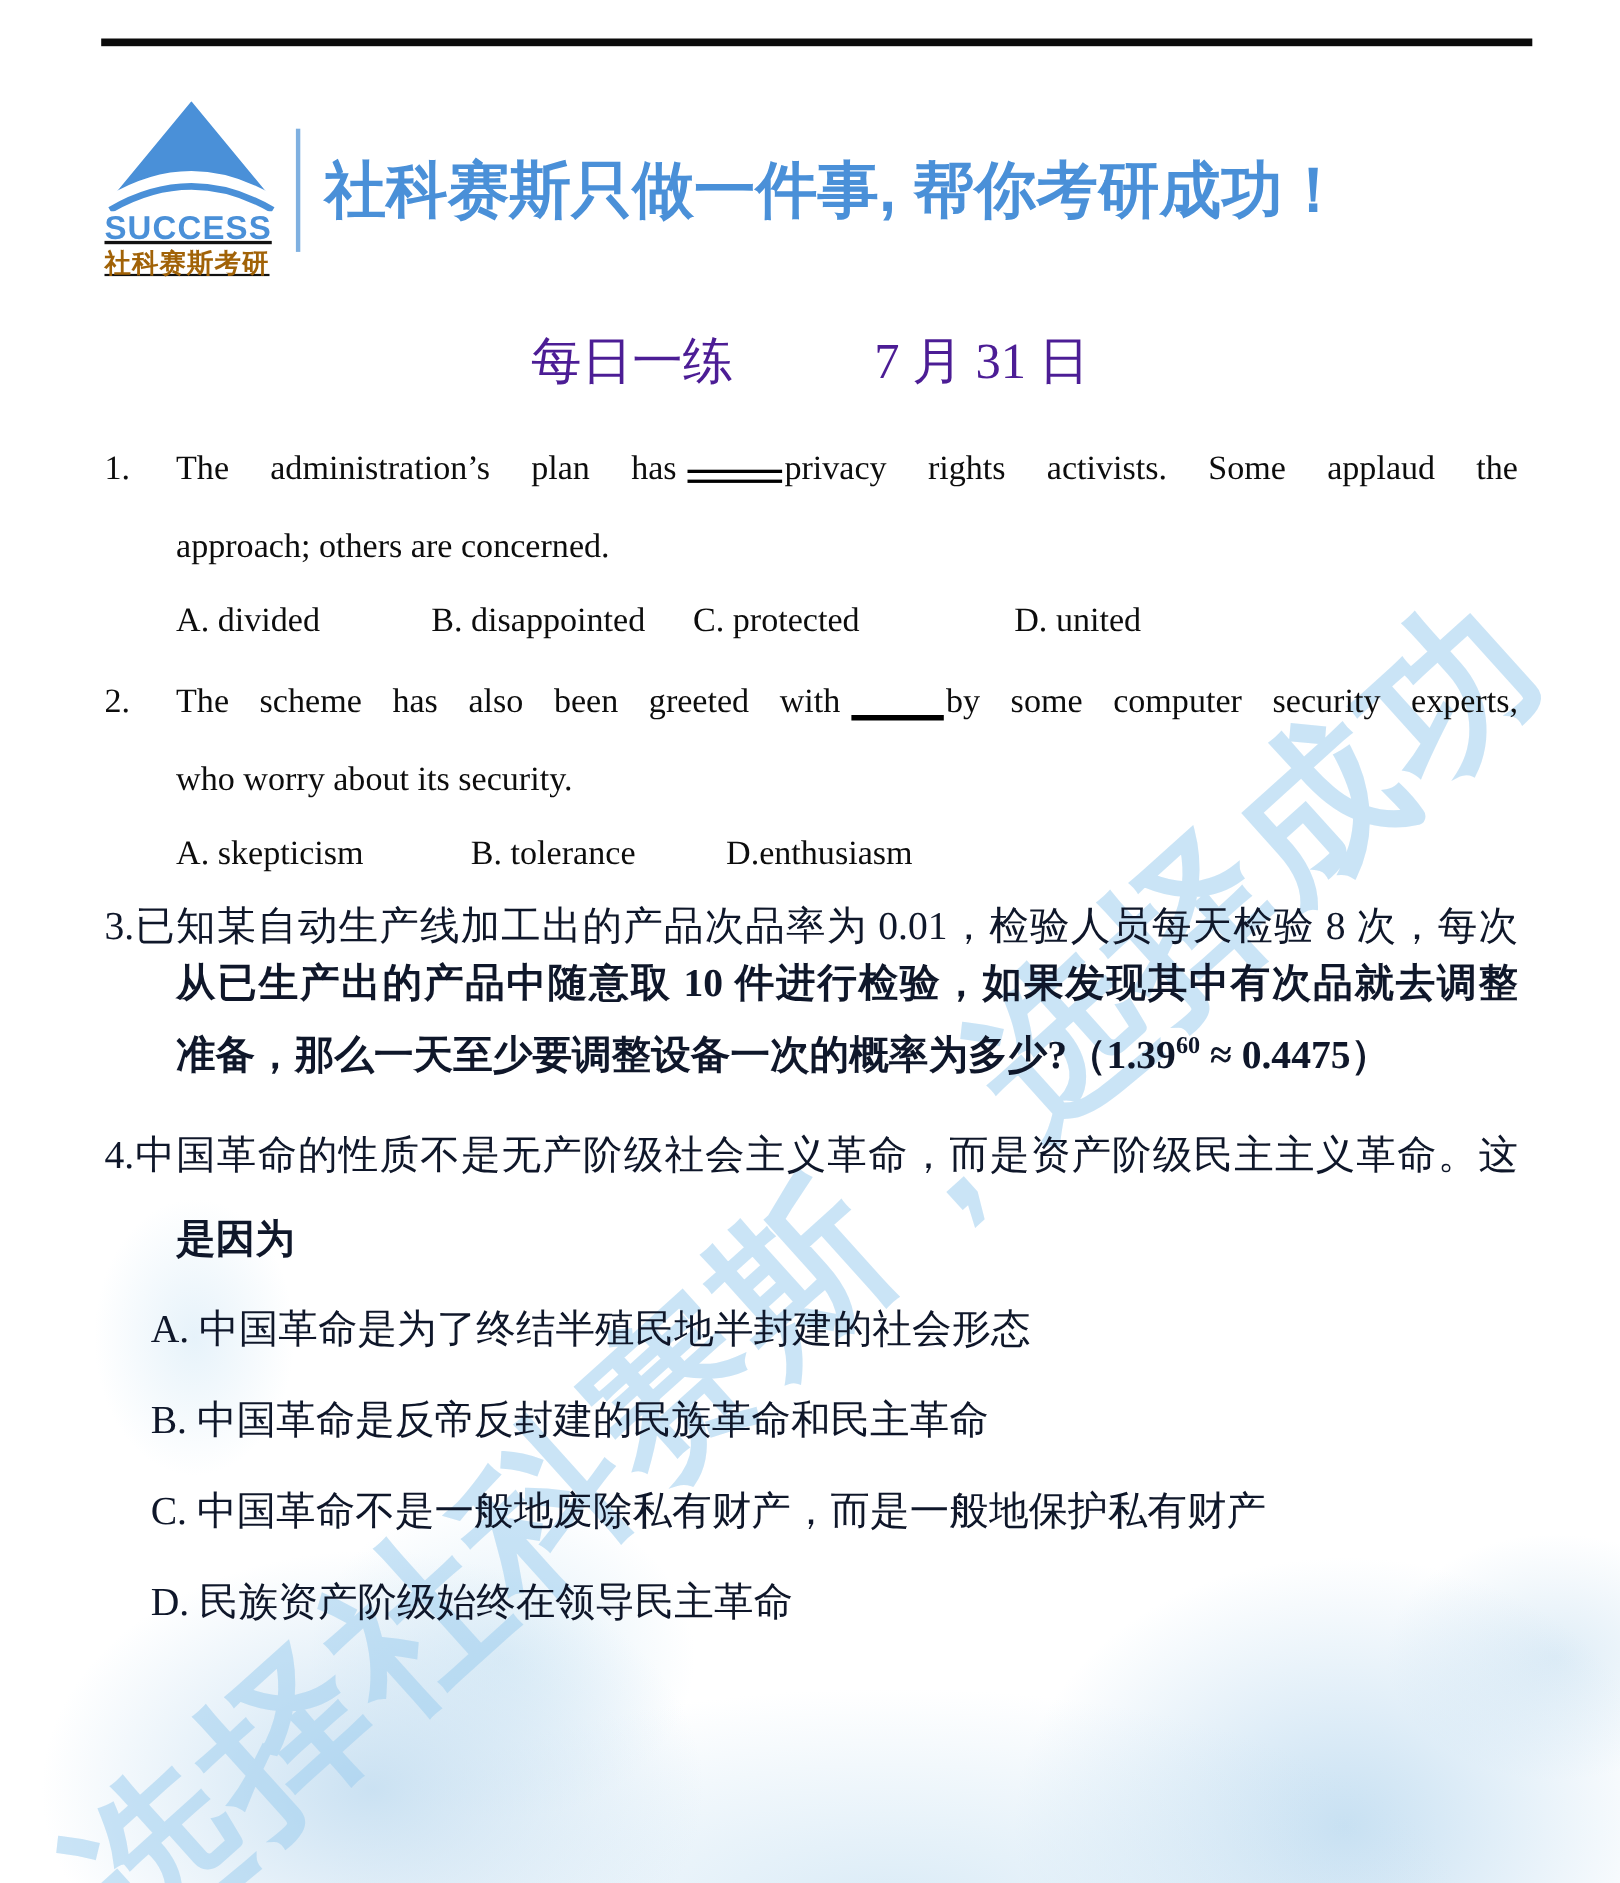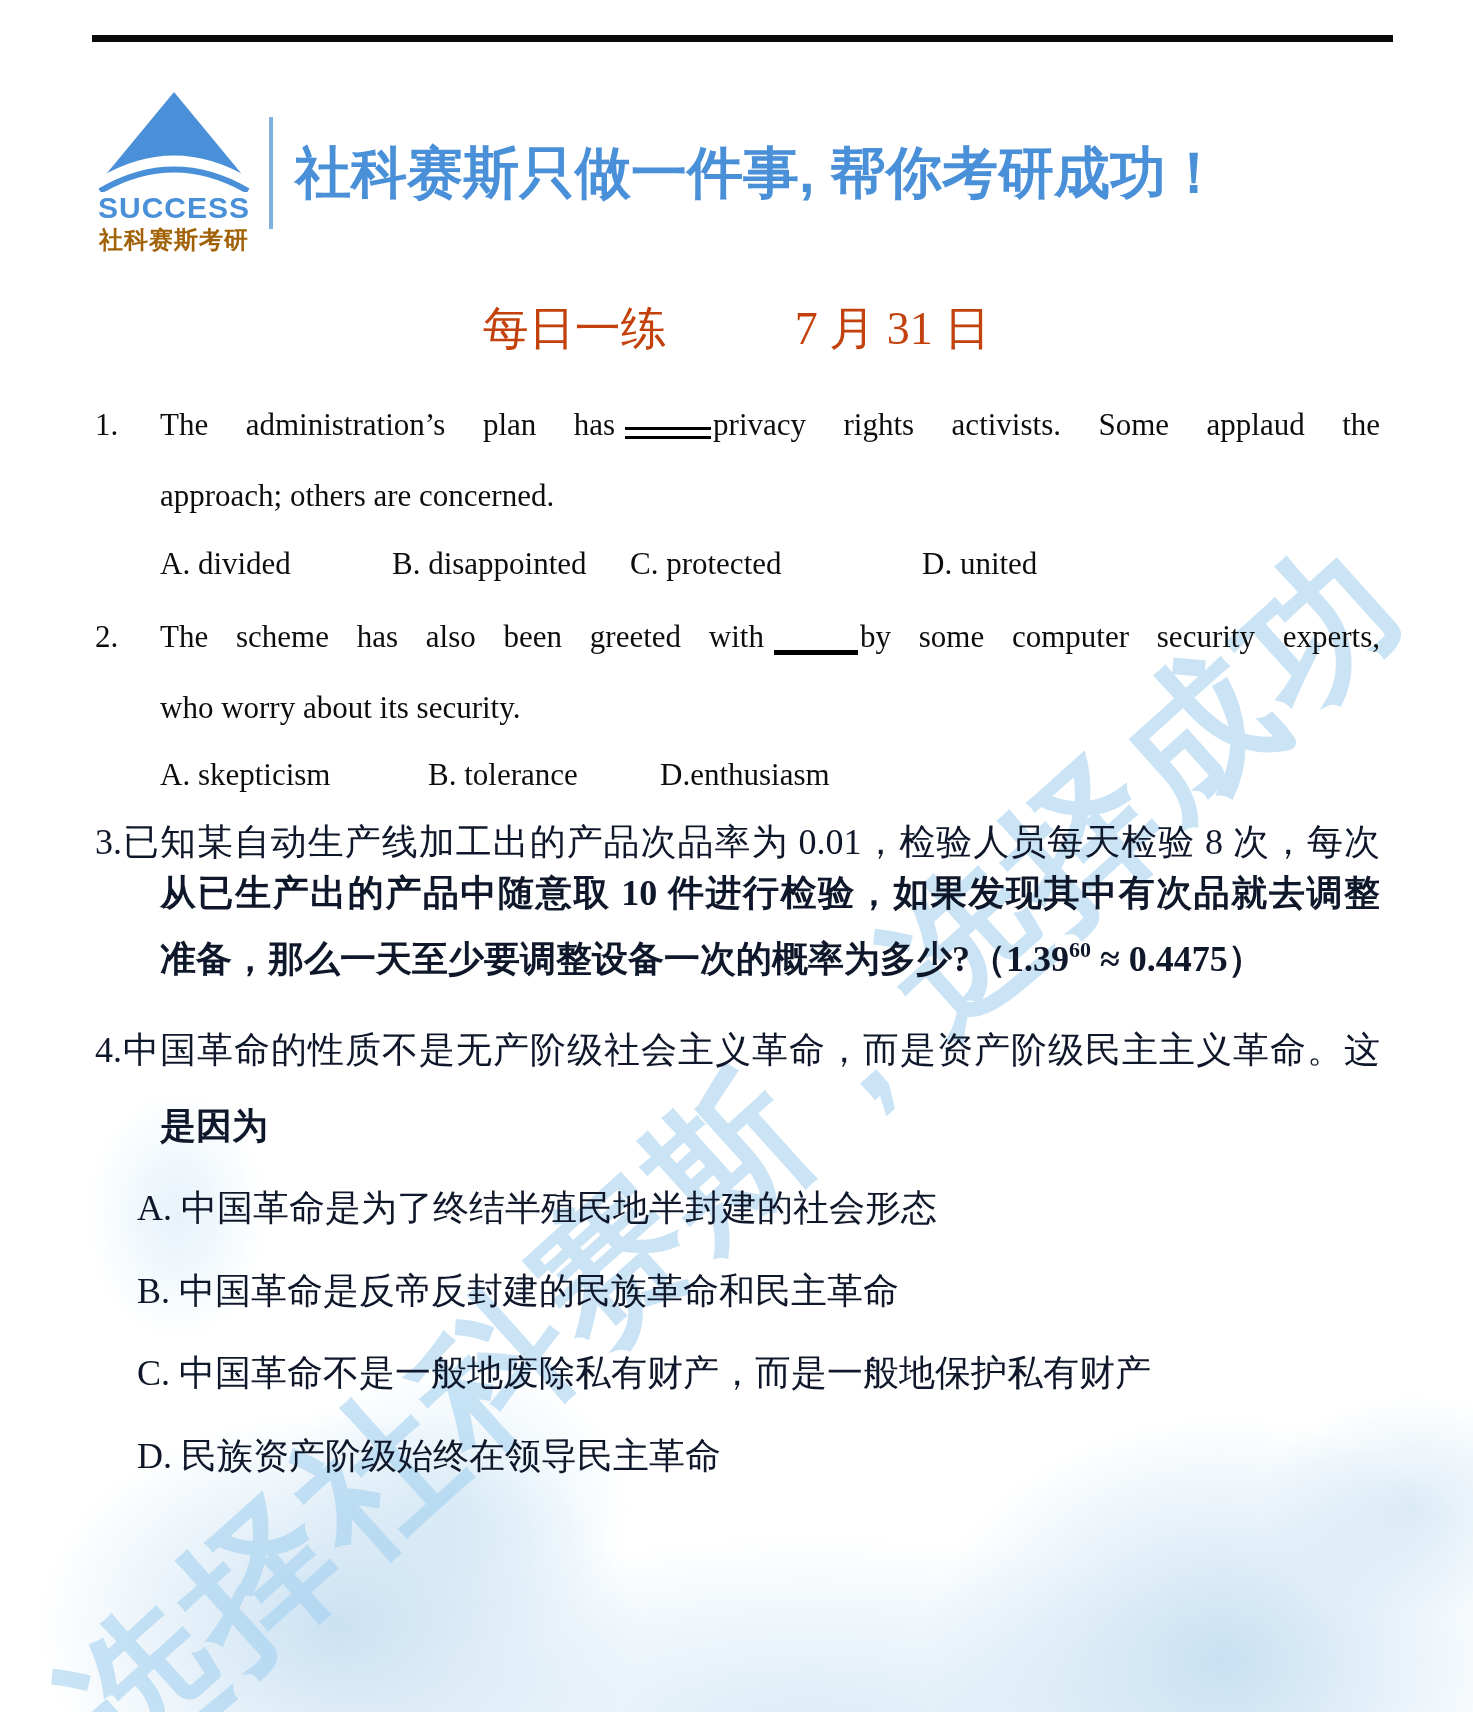--- a/index.html
+++ b/index.html
@@ -36,38 +36,38 @@
     white-space:nowrap;
     color:rgba(158,206,238,0.55);
     pointer-events:none;
     text-align:center;
   }
   .content{position:relative;z-index:2;}
   
   .rule{margin:35px 80px 0 92px;height:7px;background:#0b0b0b;}
   
   .header{display:flex;align-items:center;margin:50px 60px 0 95px;}
-  .logo{width:158px;text-align:center;flex:0 0 auto;}
+  .logo{width:158px;flex:0 0 auto;text-decoration:underline;}
   .logo svg{display:block;margin:0 auto;}
   .logo-en{
     font-family:"Liberation Sans","DejaVu Sans",sans-serif;
     font-weight:bold;color:#4a90d8;font-size:30px;letter-spacing:1px;line-height:1.05;
   }
   .logo-cn{
     font-family:"Liberation Sans","DejaVu Sans",sans-serif;
     font-weight:bold;color:#a16207;font-size:24px;letter-spacing:1px;line-height:1.2;margin-top:2px;
   }
   .v-divider{width:4px;height:112px;background:#7fb0e0;margin:0 22px 0 16px;flex:0 0 auto;}
   .slogan{
     font-family:"Liberation Sans","DejaVu Sans",sans-serif;
     font-weight:bold;color:#4a90d8;
     font-size:56px;letter-spacing:0px;white-space:nowrap;line-height:1.1;
   }
   
-  .doc-title{margin-top:44px;text-align:center;font-size:46px;color:#c2410c;}
+  .doc-title{margin-top:44px;text-align:center;font-size:46px;color:#4c1d95;}
   .title-gap{display:inline-block;width:128px;}
   
   .qwrap{margin:46px 93px 0 95px;}
   .en{font-size:31px;line-height:1.2;color:#0d0d0d;}
   .cn{font-size:36px;line-height:1.4;color:#0f172a;}
   .q-line{position:relative;padding-left:65px;}
   .q-num{position:absolute;left:0;top:0;}
   .just{text-align:justify;text-align-last:justify;}
   .m-top-34{margin-top:34px;}
   .m-top-30{margin-top:30px;}

